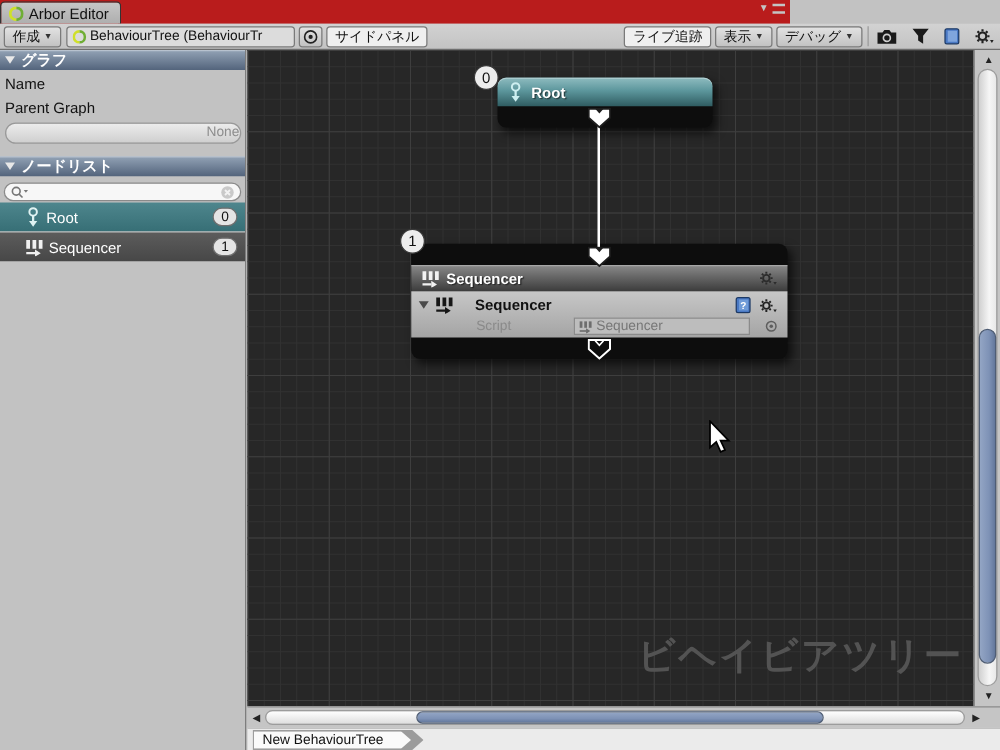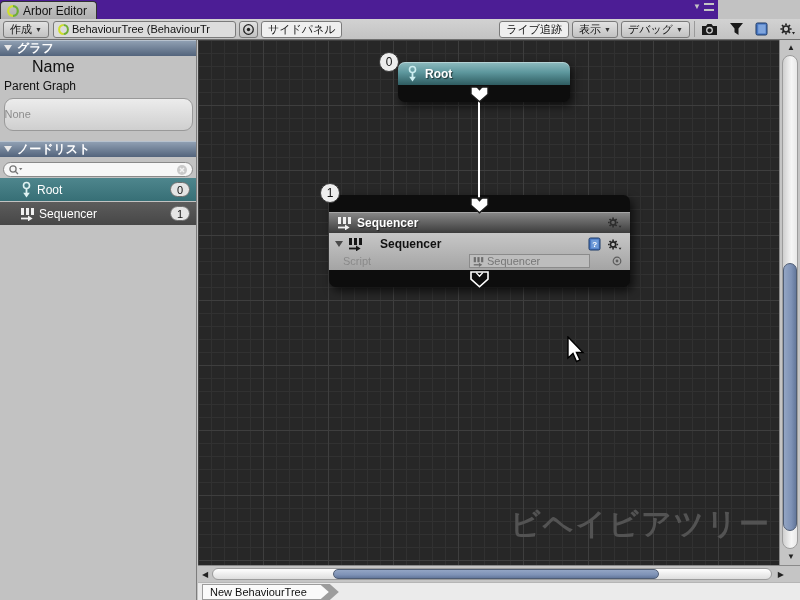--- a/index.html
+++ b/index.html
@@ -1,21 +1,21 @@
 <!DOCTYPE html>
 <html style="--accent-teal: #4e868d; --node-header-teal-dark: #2f5c61; --panel-header-top: #93a3b6; --panel-header-bottom: #53647c; --scroll-thumb: #7e92b6; --canvas-bg: #272727;"><head>
 <meta charset="utf-8">
 <style>
   * { margin:0; padding:0; box-sizing:border-box; }
   html,body { width:800px; height:600px; overflow:hidden; }
   body { font-family:"Liberation Sans","DejaVu Sans",sans-serif; font-size:11px; color:#111; }
   .app { position:relative; width:800px; height:600px; background:#c2c2c2; }
 
   
-  .tabbar { position:absolute; left:0; top:0; width:718px; height:19px; background:#4c1d95; }
+  .tabbar { position:absolute; left:0; top:0; width:632px; height:19px; background:#b91c1c; }
   .wintab { position:absolute; left:0; top:1px; height:18px; width:97px; background:linear-gradient(#c6c6c6,#aeaeae);
             border:1px solid #333; border-bottom:none; border-radius:4px 4px 0 0;
             display:flex; align-items:center; gap:4px; padding:0 6px; font-size:12px; color:#111; }
   .panelmenu { position:absolute; right:4px; top:2px; color:#c4c4c4; font-size:8px; display:flex; gap:3px; align-items:center; }
   .panelmenu .lines { display:inline-block; width:10px; height:8px; border-top:2px solid #c4c4c4; border-bottom:2px solid #c4c4c4; }
 
   
   .toolbar { position:absolute; left:0; top:19px; width:800px; height:21px; background:linear-gradient(#d2d2d2,#c3c3c3);
              border-bottom:1px solid #6f6f6f; display:flex; align-items:center; }
   .tbtn { height:17px; display:flex; align-items:center; gap:3px; padding:0 6px;
@@ -28,26 +28,26 @@
   .vsep { width:1px; height:16px; background:#9a9a9a; margin:0 6px 0 4px; }
   .ticon { display:flex; align-items:center; justify-content:center; }
 
   
   .sidebar { position:absolute; left:0; top:40px; width:197px; height:560px; background:#c2c2c2; border-right:1px solid #7d7d7d; }
   .sechead { height:16px; background:linear-gradient(var(--panel-header-top,#93a3b6),var(--panel-header-bottom,#53647c));
              box-shadow:inset 0 1px 0 rgba(255,255,255,.35); color:#fff; font-weight:bold; font-size:12px;
              display:flex; align-items:center; gap:5px; padding:0 4px; }
   .tri-w { width:0; height:0; border-left:4px solid transparent; border-right:4px solid transparent; border-top:6px solid #e8e8e8; }
   .formrow { display:flex; align-items:center; height:16px; margin:3px 4px 0 4px; }
-  .formrow .lbl { width:96px; font-size:16px;margin-left:28px; }
+  .formrow .lbl { width:96px; font-size:12px; }
   .txtfield { flex:1; height:16px; background:#f4f4f4; border:1px solid #7a7a7a; font-size:11px; padding:0 3px;
               font-family:"Liberation Sans","DejaVu Sans",sans-serif; }
   .boldlbl { font-weight:normal; font-size:12px; margin:4px 4px 0 4px; }
-  .nonebtn { display:block; width:189px; margin:5px auto 0; height:33px; border-radius:9px; border:1px solid #999;
-             background:linear-gradient(#ececec,#cfcfcf); color:#8d8d8d; font-size:11px; text-align:left; line-height:15px; }
+  .nonebtn { display:block; width:189px; margin:5px auto 0; height:17px; border-radius:9px; border:1px solid #999;
+             background:linear-gradient(#ececec,#cfcfcf); color:#8d8d8d; font-size:11px; text-align:right; line-height:15px; }
   .nl-head { margin-top:10px; }
   .searchbox { display:flex; align-items:center; margin:5px 3px 0 3px; height:15px; border-radius:8px;
                border:1px solid #8a8a8a; background:#f7f7f7; padding:0 4px; gap:3px; }
   .searchbox input { flex:1; border:none; background:transparent; outline:none; font-size:11px; height:12px; }
   .nlrow { height:23px; display:flex; align-items:center; gap:4px; padding:0 6px 0 20px; margin-top:1px; color:#fff; font-size:12px; }
   .nlrow.root { background:linear-gradient(var(--accent-teal,#4e868d),#376f76); }
   .nlrow.seq  { background:linear-gradient(#5c5c5c,#474747); }
   .nlrow .grow { flex:1; }
   .badge-pill { min-width:20px; height:15px; border-radius:8px; background:#e4e4e4; border:1px solid #6e6e6e;
                 color:#111; font-size:11px; display:flex; align-items:center; justify-content:center; padding:0 4px; }
@@ -67,21 +67,21 @@
   .roothead { height:23px; border-radius:7px 7px 0 0; background:linear-gradient(#8fbcc0,#5d979d 45%,var(--node-header-teal-dark,#2f5c61));
               box-shadow:inset 0 1px 0 rgba(255,255,255,.35); display:flex; align-items:center; gap:6px; padding:0 8px;
               color:#fff; font-weight:bold; font-size:12px; text-shadow:1px 1px 1px rgba(0,0,0,.6); }
   .seqhead { margin-top:17px; height:21px; background:linear-gradient(#8a8a8a,#6a6a6a 40%,#3c3c3c);
              box-shadow:inset 0 1px 0 rgba(255,255,255,.25); display:flex; align-items:center; gap:5px; padding:0 8px;
              color:#fff; font-weight:bold; font-size:12px; text-shadow:1px 1px 1px rgba(0,0,0,.6); }
   .seqbody { height:37px; background:linear-gradient(#c7c7c7,#a4a4a4); padding:2px 8px 0 6px; }
   .brow1 { display:flex; align-items:center; height:18px; gap:5px; }
   .brow1 .btitle { font-weight:bold; font-size:12px; color:#111; margin-left:12px; }
   .tri-d { width:0; height:0; border-left:4px solid transparent; border-right:4px solid transparent; border-top:6px solid #4a4a4a; }
-  .brow2 { display:flex; align-items:center; height:16px; gap:22px; }
+  .brow2 { display:flex; align-items:center; height:16px; gap:12px;text-align:center; }
   .brow2 .slbl { width:112px; color:#8a8a8a; font-size:11px; padding-left:8px; }
   .scriptfield { flex:1; height:14px; background:#bdbdbd; border:1px solid #8b8b8b; display:flex; align-items:center; gap:3px;
                  padding:0 3px; color:#777; font-size:11px; overflow:hidden; }
   .connector { position:absolute; z-index:4; }
   .connline { position:absolute; width:2px; background:#fff; z-index:1; }
   .watermark { position:absolute; right:8px; bottom:20px; font-size:30px; font-weight:bold; color:#535353; letter-spacing:2px; }
   .cursor { position:absolute; z-index:9; }
 
   
   .vscroll { position:absolute; left:779px; top:40px; width:21px; height:525px; background:#c5c5c5; border-left:1px solid #8a8a8a; }

